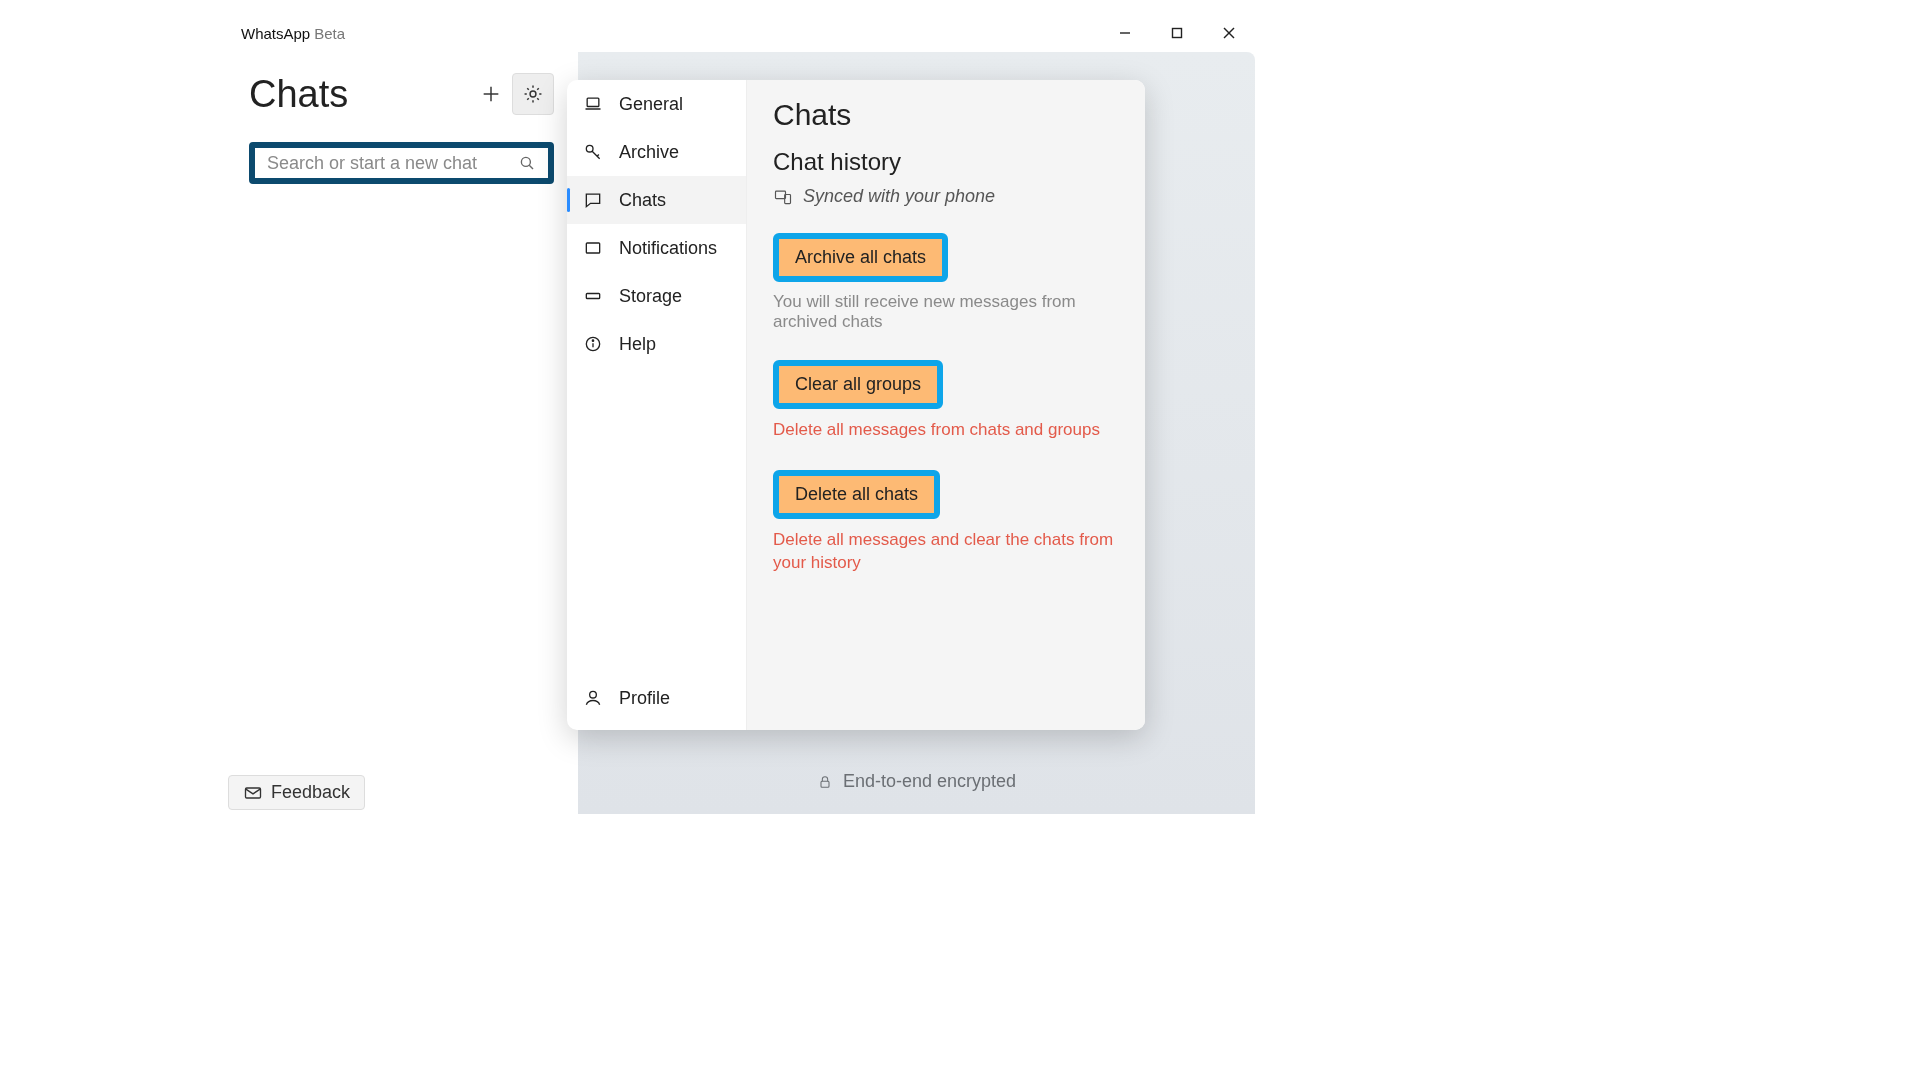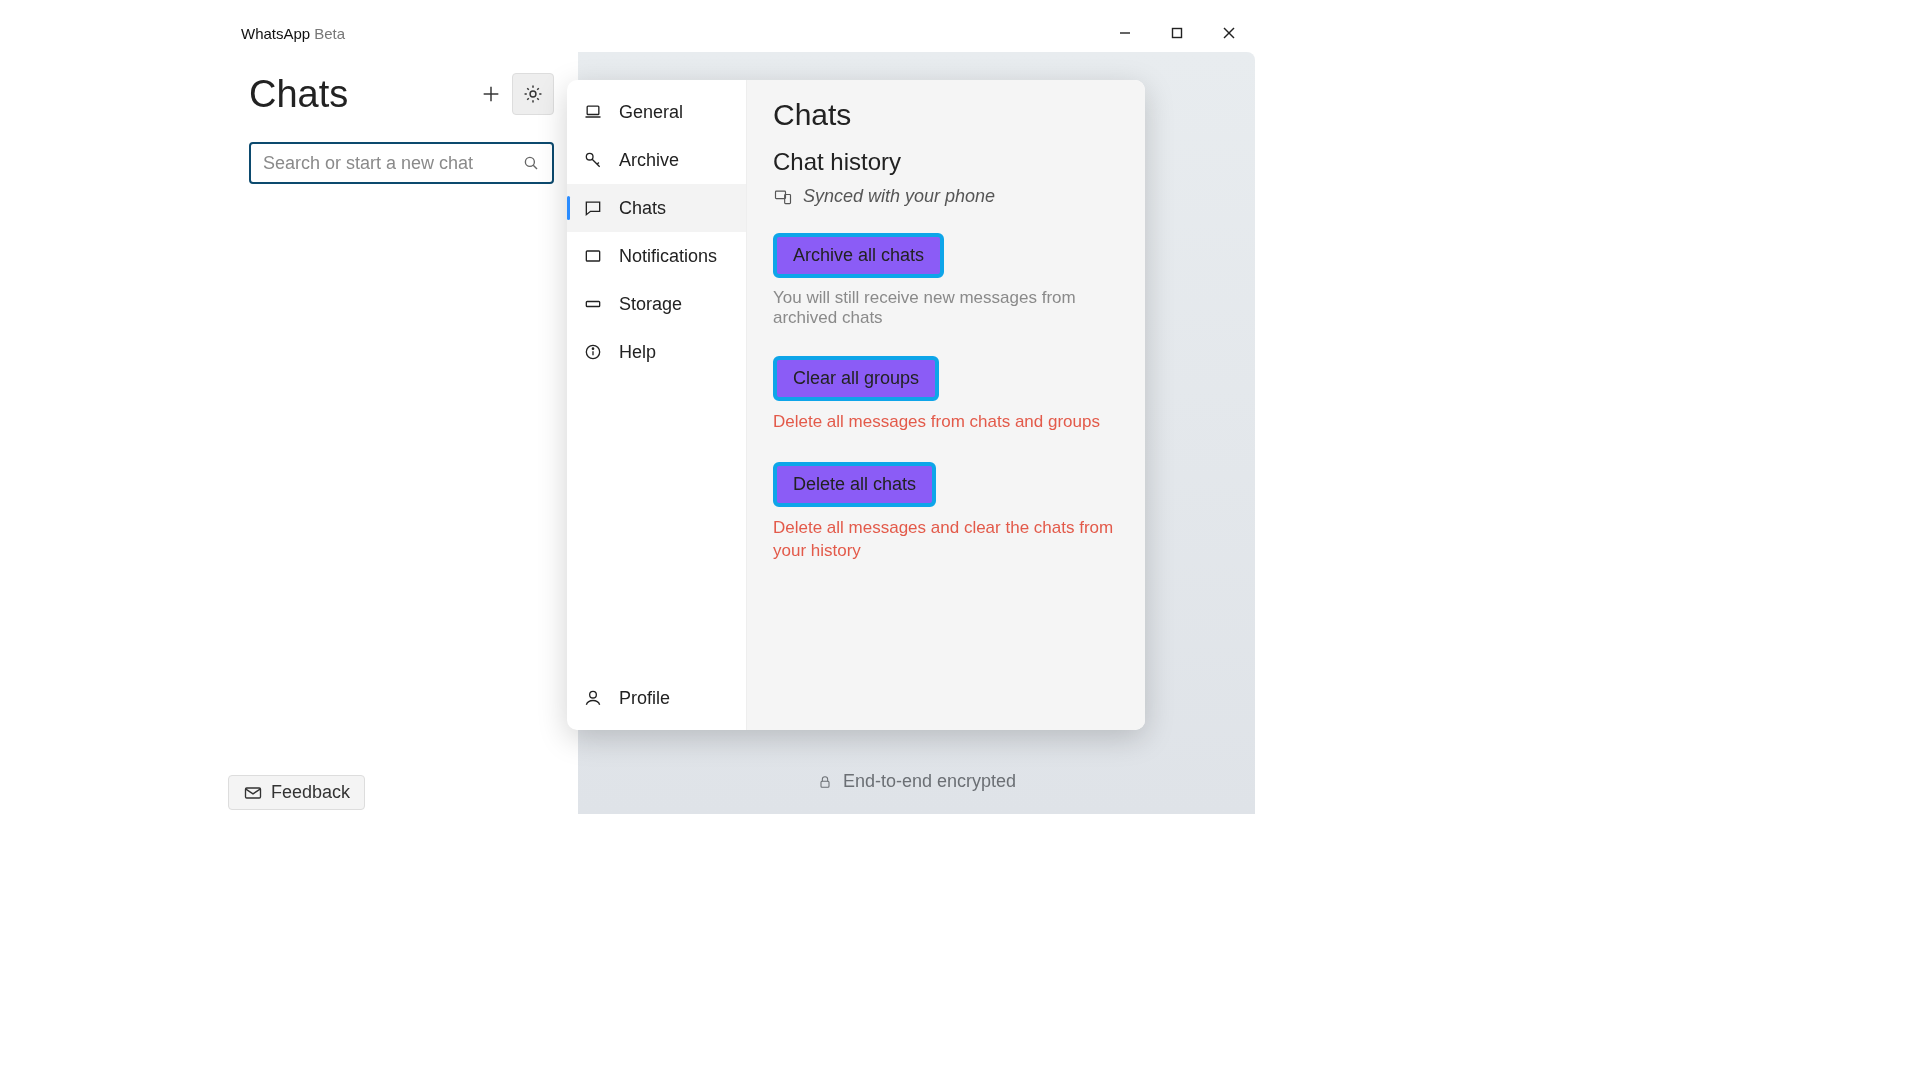--- a/index.html
+++ b/index.html
@@ -57,21 +57,21 @@
     width:42px; height:42px;
     display:flex; align-items:center; justify-content:center;
     border-radius:4px;
     color:#333;
   }
   .icon-btn.active { background:#eee; border:1px solid #ddd; }
   .icon-btn svg { width:22px; height:22px; }
 
   .search-box {
     height:42px;
-    border:2px solid #0c4a6e;
+    border:6px solid #0c4a6e;
     border-radius:4px;
     display:flex; align-items:center;
     padding:0 12px;
     color:#8a8a8a;
     font-size:18px;
     margin-top:6px;
   }
   .search-box input {
     flex:1; border:none; outline:none; font-size:18px; color:#333; background:transparent;
   }
@@ -100,21 +100,21 @@
     box-shadow: 0 8px 30px rgba(0,0,0,0.18);
     display:flex;
     overflow:hidden;
   }
 
   .settings-nav {
     width:180px;
     border-right:1px solid #eee;
     display:flex;
     flex-direction:column;
-    padding-top:8px;
+    padding-top:0;
   }
   .nav-item {
     display:flex;
     align-items:center;
     gap:16px;
     padding:0 16px;
     height:48px;
     font-size:18px;
     color:#222;
     position:relative;
@@ -136,22 +136,22 @@
     flex-direction:column;
   }
   .settings-content h1 { font-size:30px; font-weight:500; color:#222; margin-bottom:16px; }
   .settings-content h2 { font-size:24px; font-weight:500; color:#222; margin-bottom:10px; }
   .sync-row { display:flex; align-items:center; gap:10px; color:#555; font-style:italic; font-size:18px; margin-bottom:26px; }
   .sync-row svg { width:20px; height:20px; }
 
   .action-btn {
     display:inline-block;
     padding:8px 16px;
-    background:#8b5cf6;
-    border:4px solid #0ea5e9;
+    background:#fdba74;
+    border:6px solid #0ea5e9;
     border-radius:6px;
     font-size:18px;
     color:#222;
     width:fit-content;
   }
   .hint-gray { color:#8a8a8a; font-size:17px; margin-top:10px; margin-bottom:28px; }
   .hint-red { color:#e35a4a; font-size:17px; margin-top:10px; margin-bottom:28px; line-height:1.35; }
 
   .encrypted-row {
     position:absolute;

